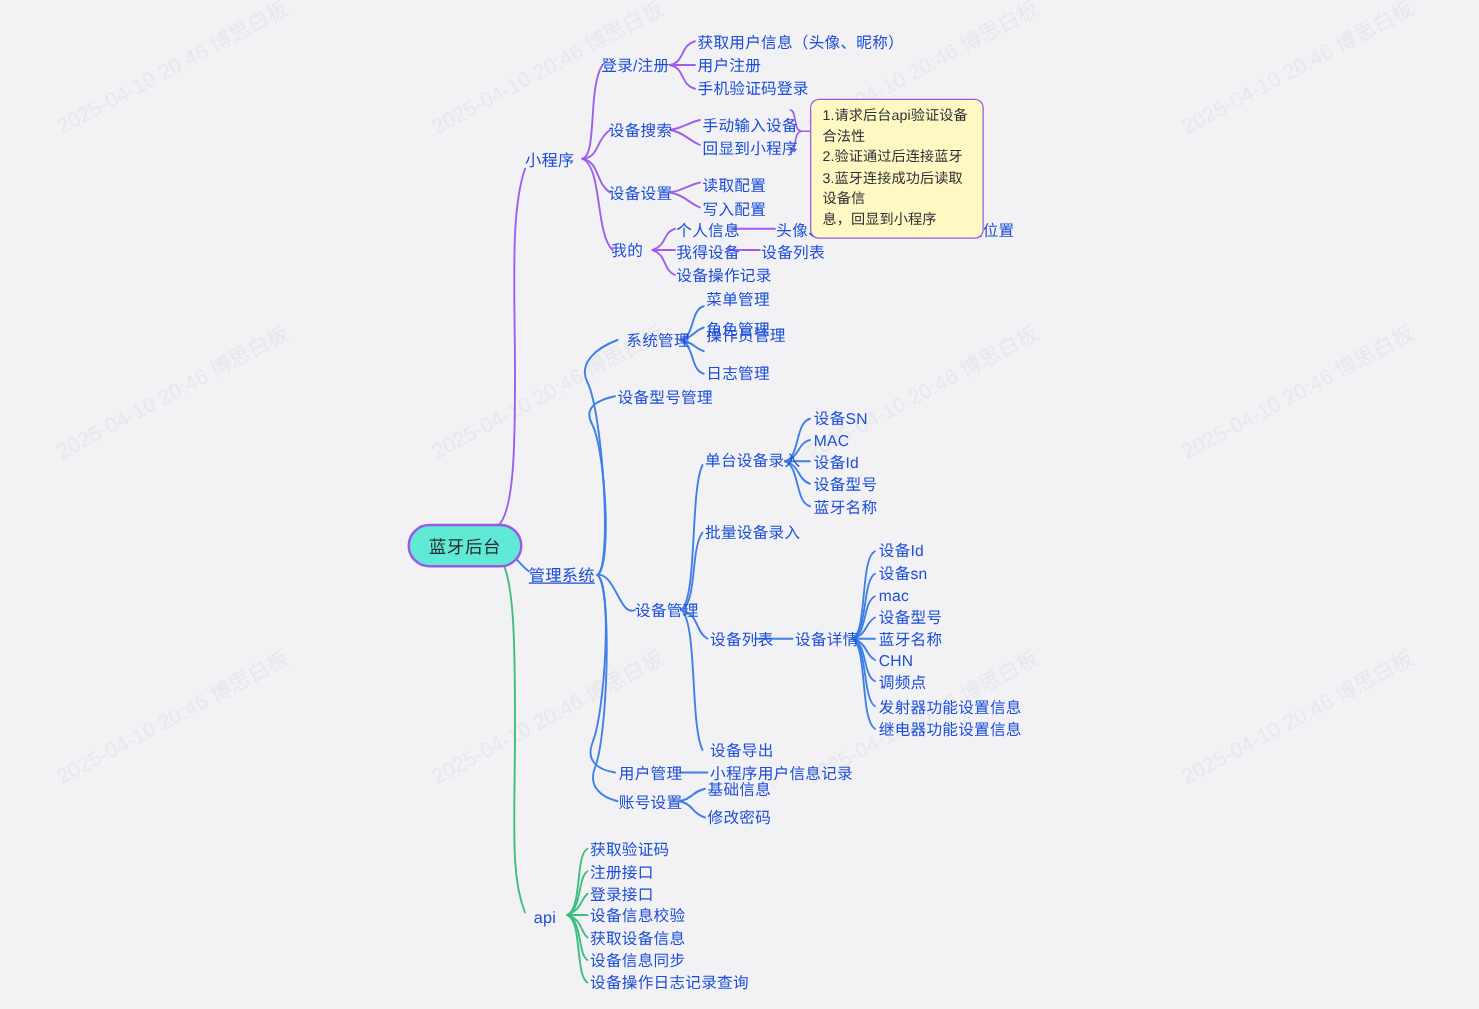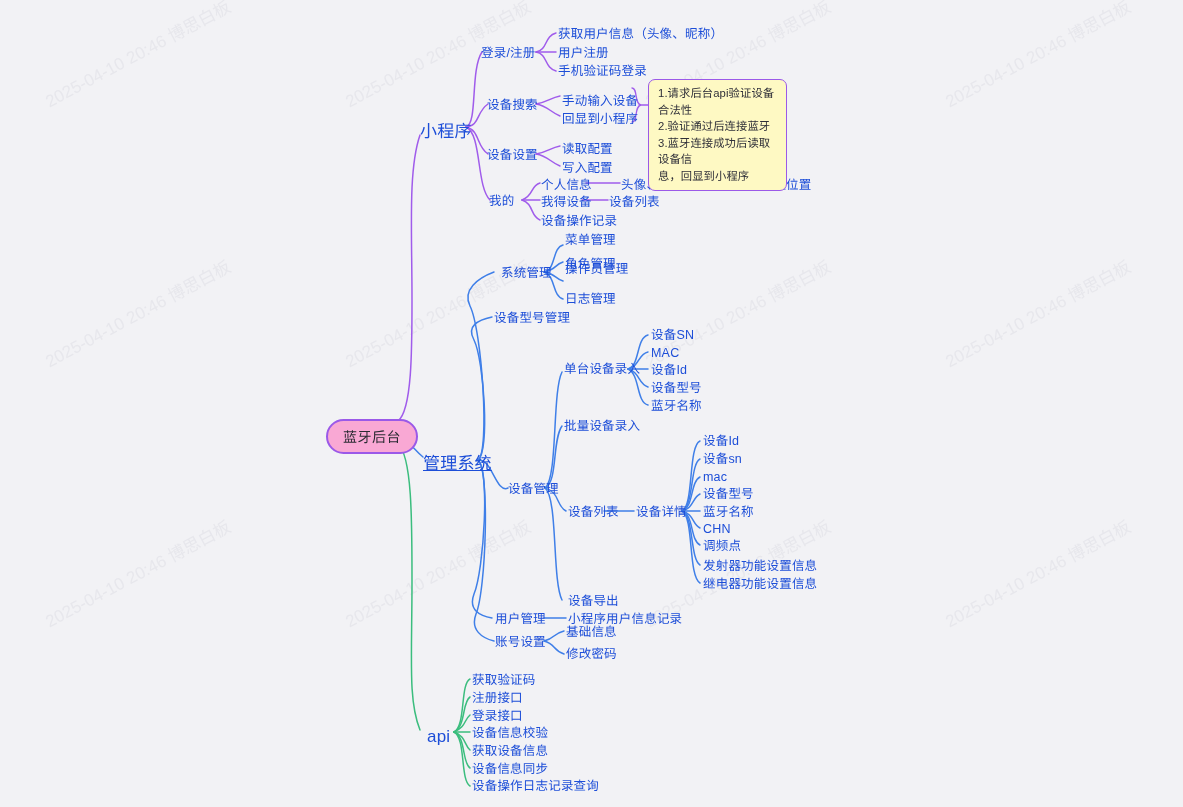--- a/index.html
+++ b/index.html
@@ -46,26 +46,26 @@
     user-select: none;
   }
   .node {
     position: absolute;
     white-space: nowrap;
     font-size: 12.5px;
     line-height: 1.25;
     color: #1d4ed8;
     letter-spacing: 0.2px;
   }
-  .node.lvl1 { font-size: 17px; }
+  .node.lvl1 { font-size: 13px; }
   .root-node {
     position: absolute;
     border: 2px solid #9b59e8;
     border-radius: 18px;
-    background: #f9a8d4;
+    background: #5eead4;
     color: #2b2b33;
     font-size: 14px;
     padding: 5px 15px 6px 15px;
     white-space: nowrap;
     letter-spacing: 0.5px;
   }
   .note-box {
     position: absolute;
     border: 1.4px solid #9b59e8;
     border-radius: 7px;

